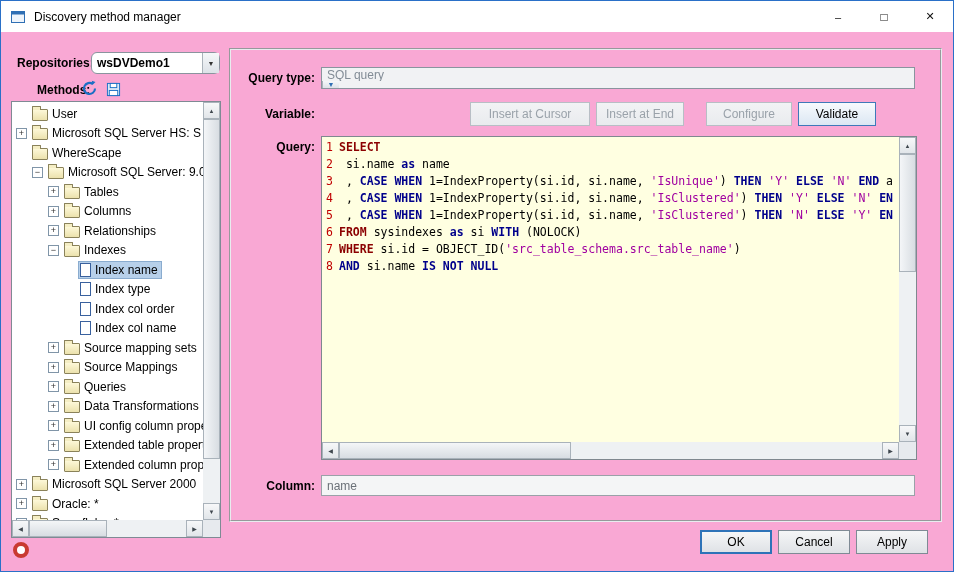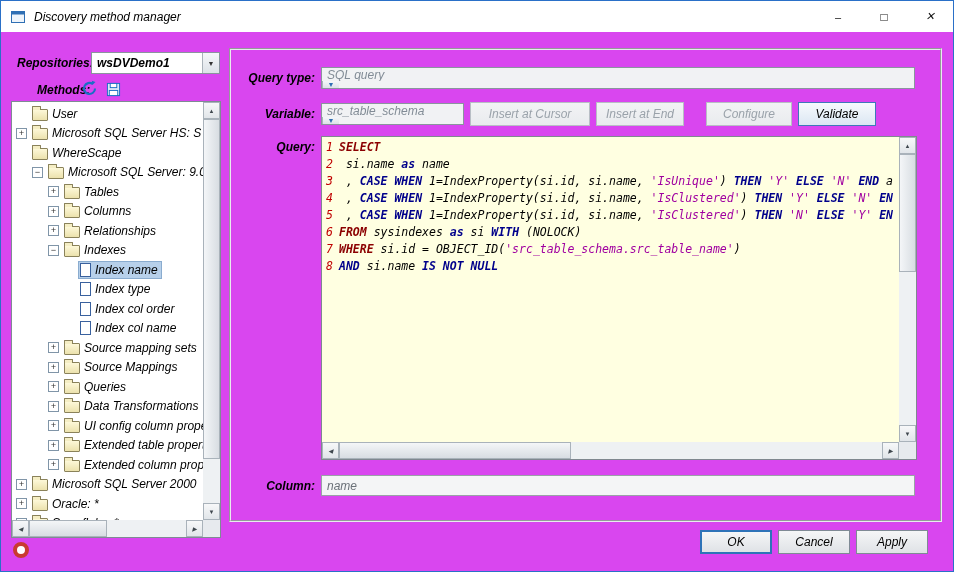--- a/index.html
+++ b/index.html
@@ -2,21 +2,21 @@
 <html><head>
 <meta charset="utf-8">
 <style>
   * { box-sizing: border-box; }
   html,body { margin:0; padding:0; }
   body {
     width:954px; height:572px; position:relative;
     font-family:"Liberation Sans", sans-serif; font-size:12px; color:#000;
     background:#fff; overflow:hidden;
   }
-  .window { position:absolute; inset:0; border:1px solid #2a70c8; background:#d946ef;font-style:italic; }
+  .window { position:absolute; inset:0; border:1px solid #2a70c8; background:#f9a8d4; }
 
   
   .titlebar { position:absolute; left:0; top:0; right:0; height:31px; background:#fff; display:flex; align-items:center; }
   .app-icon { margin-left:9px; width:16px; height:16px; flex:none; }
   .title-text { margin-left:8px; font-size:12px; white-space:nowrap; }
   .win-controls { position:absolute; right:0; top:0; height:31px; display:flex; }
   .win-btn { width:46px; height:31px; display:flex; align-items:center; justify-content:center; font-size:11px; color:#111; }
   .win-btn.max { font-size:12px; }
 
   
@@ -26,21 +26,21 @@
   .icon-btn { position:absolute; width:20px; height:20px; display:flex; align-items:center; justify-content:center; }
   .refresh-btn { left:78px; top:77px; }
   .save-btn { left:102px; top:78px; }
 
   .combo { position:absolute; border:1px solid #8a949e; background:#fff; display:flex; align-items:stretch; }
   .combo .val { flex:1; padding-left:5px; display:flex; align-items:center; white-space:nowrap; overflow:hidden; }
   .combo .arrow { width:17px; flex:none; border-left:1px solid #aab2ba; background:linear-gradient(#f5f7f9,#dde2e8); display:flex; align-items:center; justify-content:center; font-size:7px; color:#333; }
   .combo.disabled { background:#f1f2f4;flex-direction:column; }
   .combo.disabled .val { color:#828c96; }
   .combo.blue-arrow .arrow { color:#2f6fb4; }
-  .repo-combo { left:90px; top:51px; width:129px; height:22px; }
+  .repo-combo { left:90px; top:51px; width:129px; height:22px;border-radius:6px; }
   .repo-combo .val { font-weight:bold; }
 
   
   .tree { position:absolute; left:10px; top:100px; width:210px; height:437px; background:#fff; border:1px solid #7f8a94; }
   .tree-items { position:absolute; left:0; top:0; right:17px; bottom:17px; overflow:hidden; padding-top:2px; }
   .tree-row { height:19.5px; display:flex; align-items:center; white-space:nowrap; }
   .expander { width:11px; height:11px; flex:none; border:1px solid #8095a8; background:#fff; font-size:9px; line-height:9px; text-align:center; margin-right:4px; color:#333; }
   .expander-spacer { width:15px; flex:none; }
   .node { display:flex; align-items:center; padding:1px 3px 1px 1px; }
   .node.selected { background:#b7d0ea; outline:1px solid #8aaccf; }
@@ -304,24 +304,20 @@
 
   <div class="panel">
     <div class="panel-inner">
       <span class="p-label qtype-label">Query type:</span>
       <div class="combo disabled blue-arrow qtype-combo">
         <span class="val">SQL query</span>
         <span class="arrow">▼</span>
       </div>
 
       <span class="p-label var-label">Variable:</span>
-      <div class="combo disabled blue-arrow var-combo">
-        <span class="val">src_table_schema</span>
-        <span class="arrow">▼</span>
-      </div>
       <div class="btn disabled btn-insert-cursor">Insert at Cursor</div>
       <div class="btn disabled btn-insert-end">Insert at End</div>
       <div class="btn disabled btn-configure">Configure</div>
       <div class="btn btn-validate">Validate</div>
 
       <span class="p-label query-label">Query:</span>
       <div class="editor">
         <div class="editor-content">
             <div class="sql-line"><span class="ln">1</span><span class="kwr">SELECT</span></div>
             <div class="sql-line"><span class="ln">2</span><span class="pl"> si.name </span><span class="kwb">as</span><span class="pl"> name</span></div>

